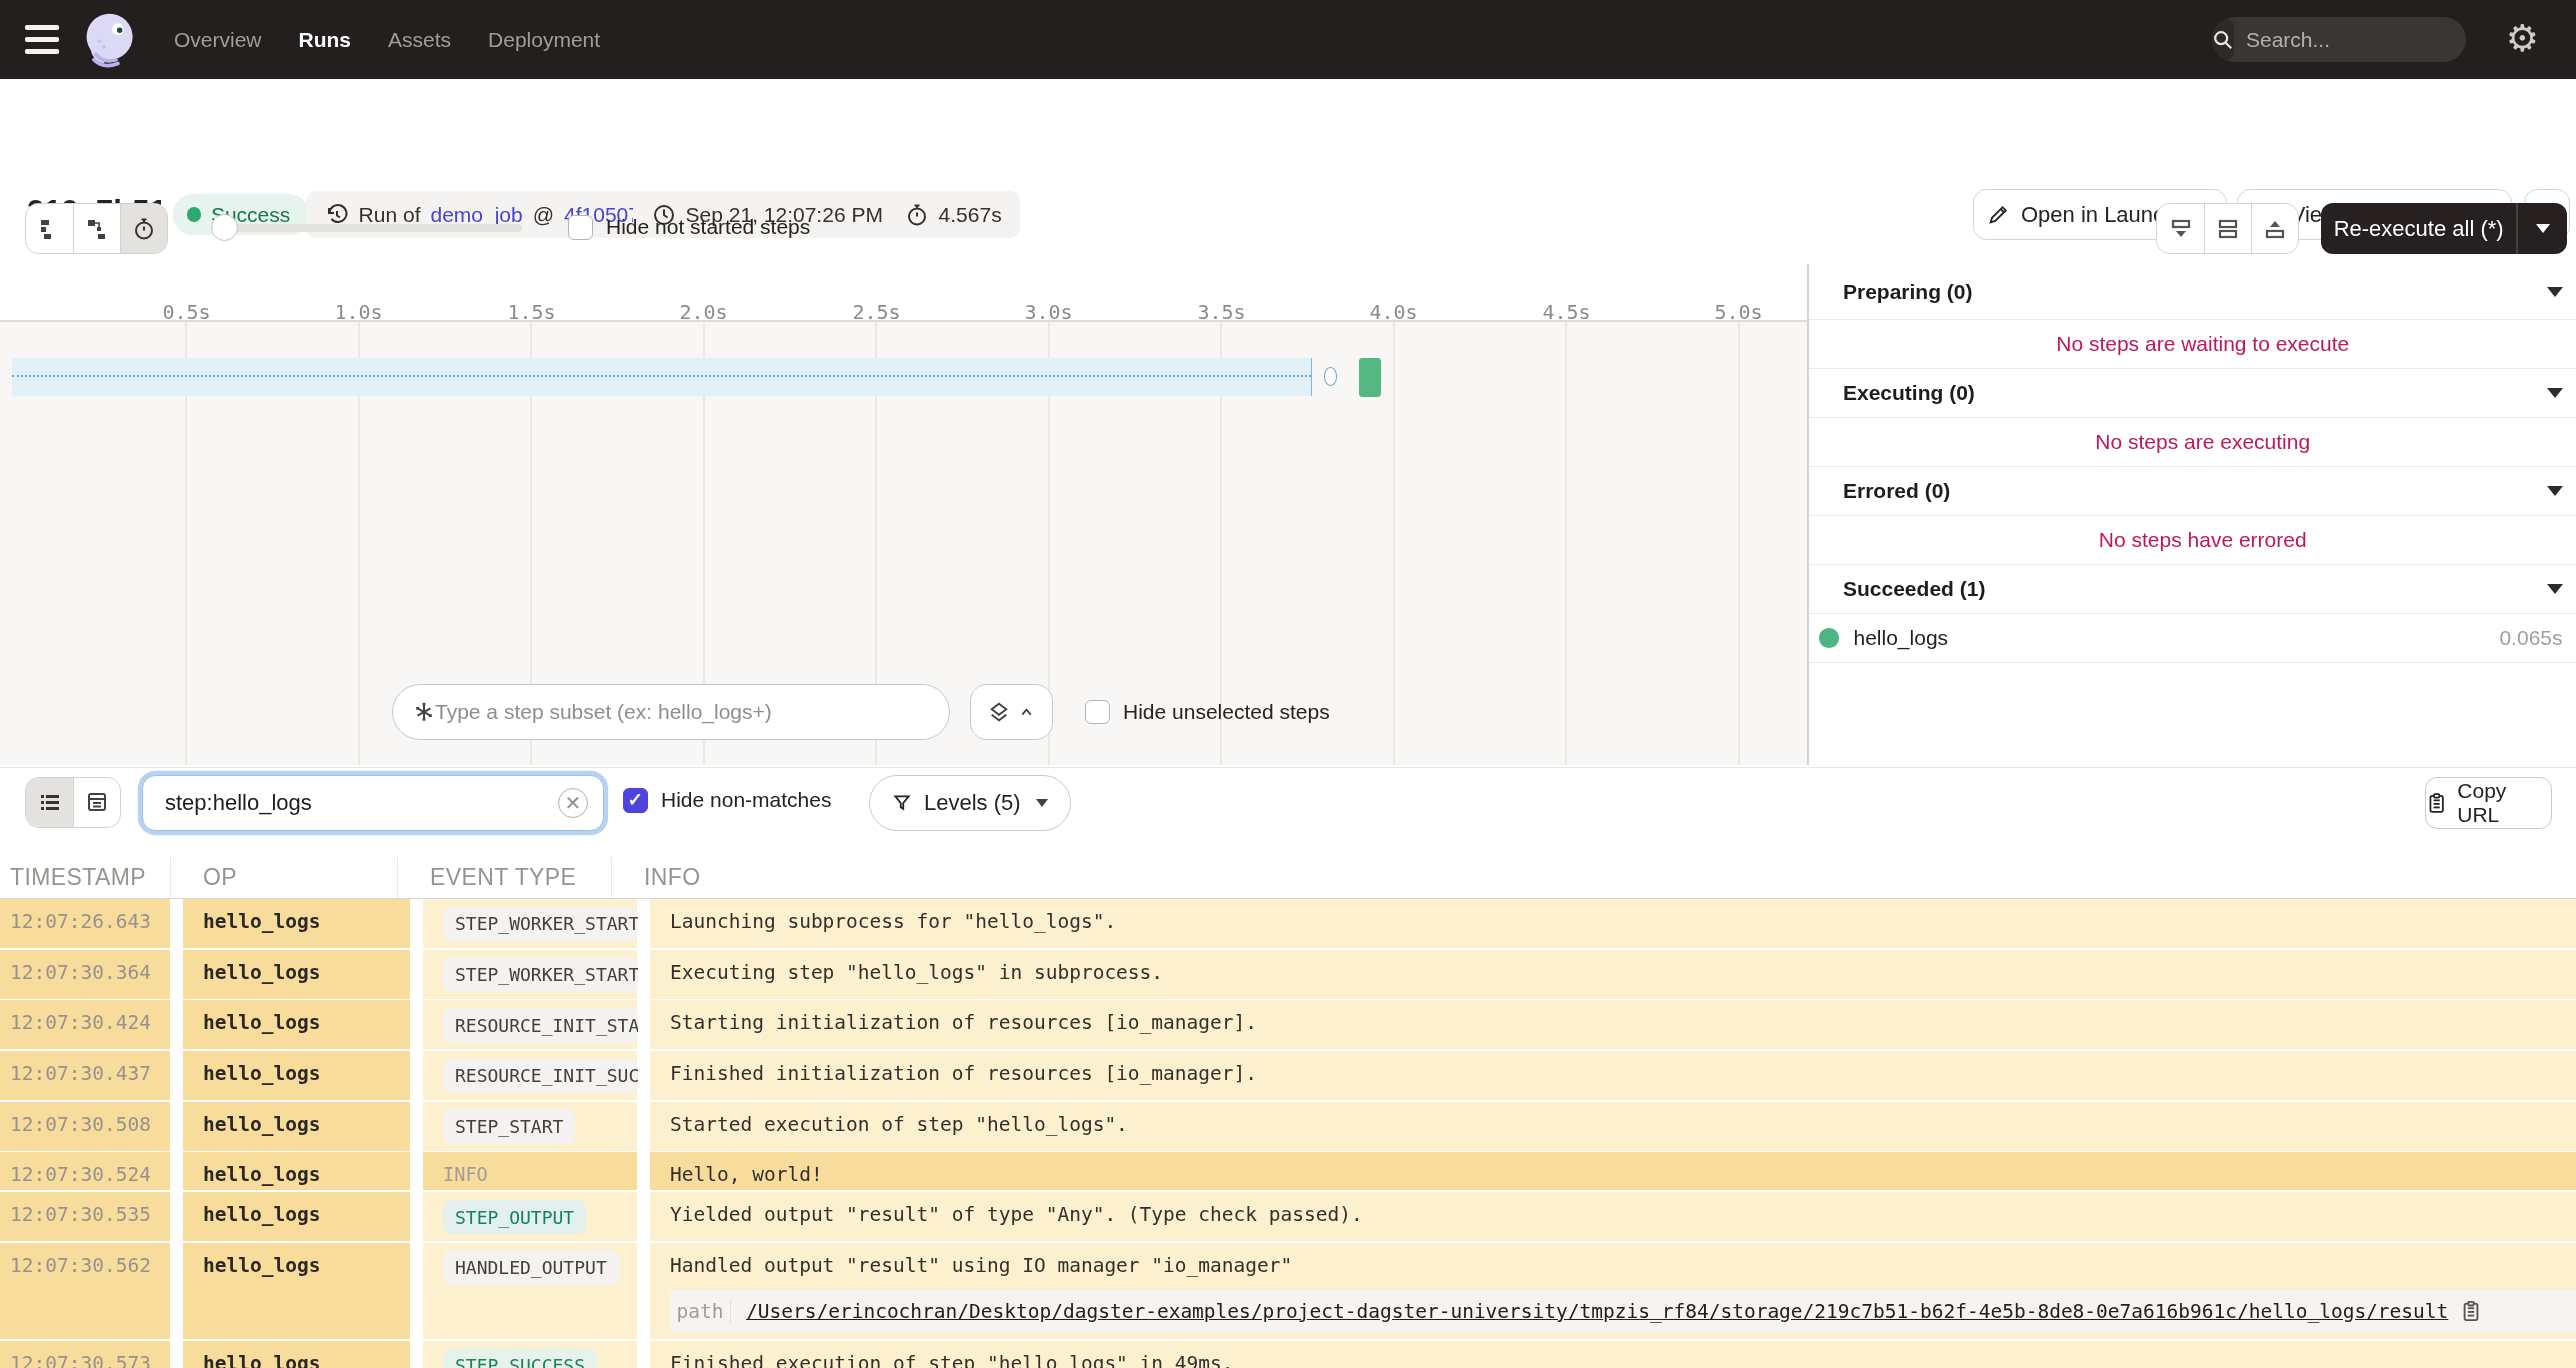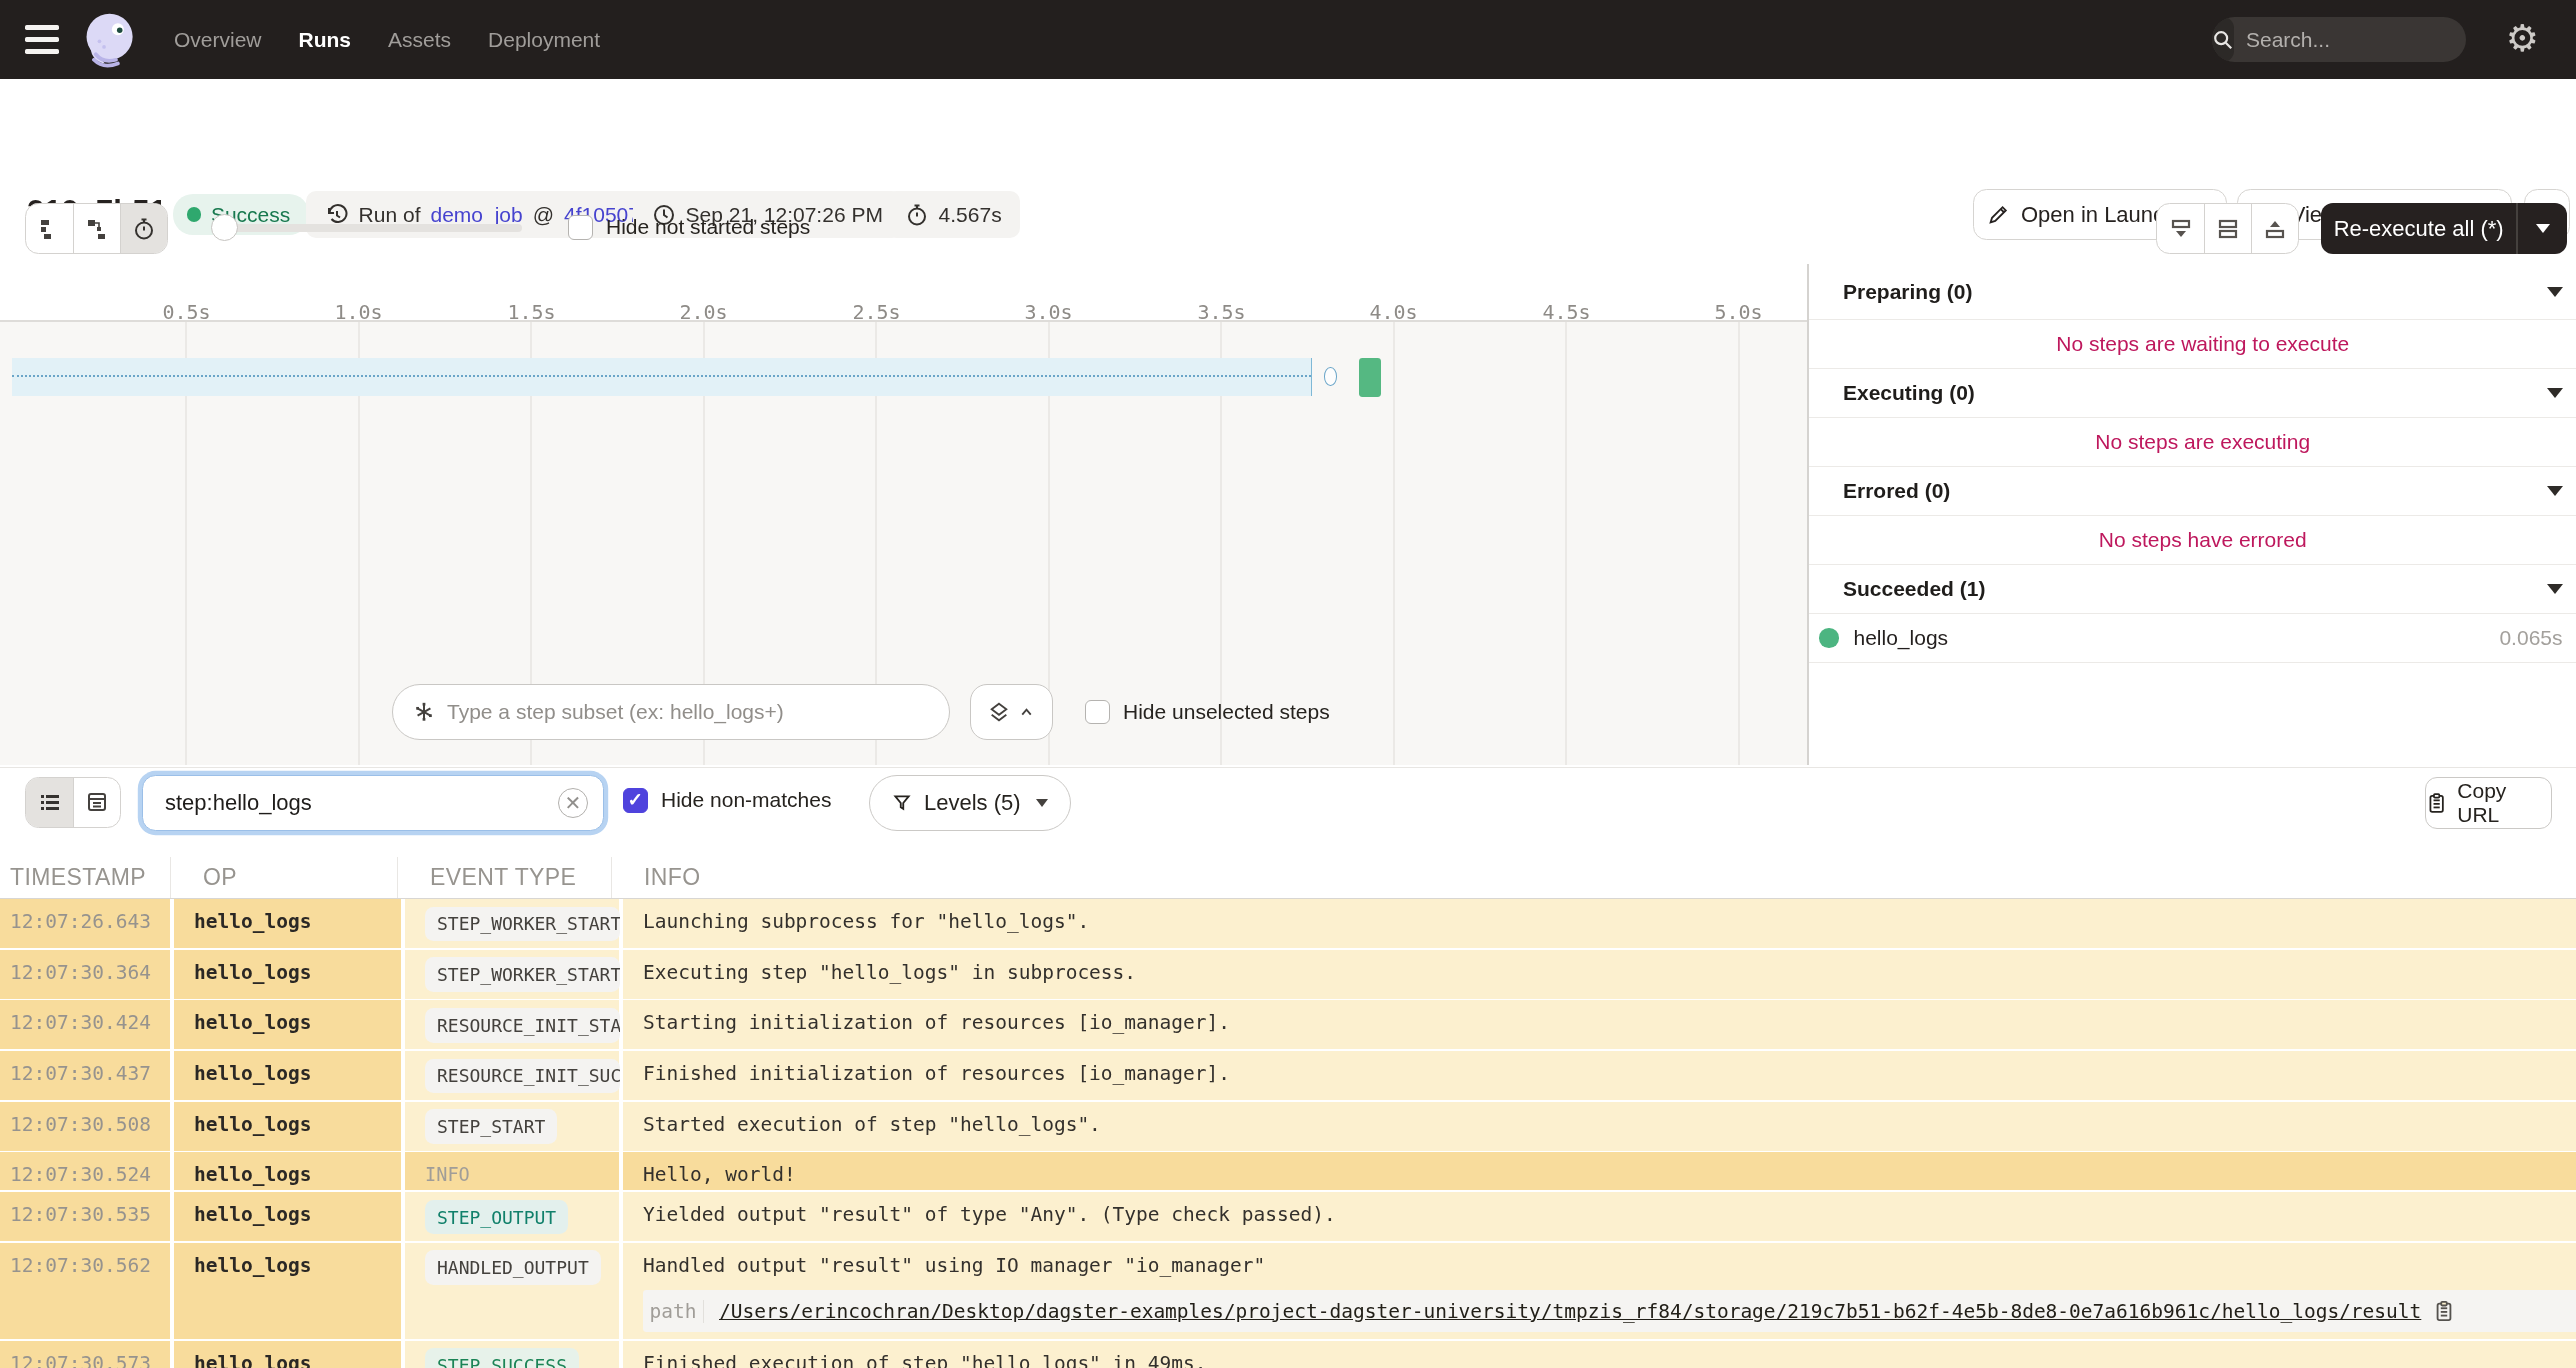--- a/index.html
+++ b/index.html
@@ -81,21 +81,21 @@
   .axis-tick:nth-child(7){left:1179px;} .gridline:nth-child(7){left:1220px;}
   .axis-tick:nth-child(8){left:1351px;} .gridline:nth-child(8){left:1393px;}
   .axis-tick:nth-child(9){left:1524px;} .gridline:nth-child(9){left:1565px;}
   .axis-tick:nth-child(10){left:1696px;} .gridline:nth-child(10){left:1738px;}
   .wait-band{ position:absolute; left:12px; top:36px; width:1300px; height:38px; background:#e2f1f7; border-right:1.7px solid #7fb8d6;}
   .wait-band .dots{ position:absolute; left:0; right:0; top:17px; border-top:2.5px dotted #6aa5c8;}
   .marker-circle{ position:absolute; left:1324px; top:45px; width:12.7px; height:18.6px; border:1.7px solid #6aa5c8; border-radius:50%; background:#fdfdfd;}
   .success-bar{ position:absolute; left:1359px; top:36px; width:22px; height:39px; background:#55b882; border-radius:3.4px; cursor:pointer;}
   .subset-row{ position:absolute; left:392px; top:362px; display:flex; align-items:center; gap:20px;}
   .subset-input{ width:558px; height:56px; background:#fff; border:1.7px solid #c9c7c4; border-radius:28px;
-    display:flex; align-items:center; gap:12px; padding:0 20px;}
+    display:flex; align-items:center; padding:0 20px;}
   .subset-input input{ flex:1; border:none; outline:none; font-size:21px; color:#26231f; background:transparent; font-family:"Liberation Sans",sans-serif;}
   .subset-input input::placeholder{ color:#918e8a;}
   .layers-btn{ width:83px; height:56px; background:#fff; border:1.7px solid #c9c7c4; border-radius:17px;
     display:flex; align-items:center; justify-content:center; gap:8.5px; cursor:pointer;}
   .chk-unselected{ margin-left:12px;}
 
   
   .vdivider{ position:absolute; left:1807px; top:264px; width:1.7px; height:501px; background:#d5d3d0;}
   .rightpanel{ position:absolute; left:1809px; top:264px; width:767px; height:501px; background:#fff;}
   .prow{ position:relative; height:49px; border-bottom:1.7px solid #eceae7; display:flex; align-items:center; padding:0 13.5px 0 34px;}
@@ -121,21 +121,21 @@
   .levels-btn .dd{ width:0; height:0; border-left:6.8px solid transparent; border-right:6.8px solid transparent; border-top:8.5px solid #44413e; margin-left:3.4px;}
   .copyurl-btn{ position:absolute; left:2425px; top:8.5px; width:127px; height:52px; border:1.7px solid #cbc9c6; border-radius:12px;
     background:#fff; display:flex; align-items:center; justify-content:center; gap:10px; font-size:21px; color:#26231f; cursor:pointer;}
 
   
   .logtable{ position:absolute; left:0; top:89px; width:2576px;}
   .lheader{ display:grid; grid-template-columns:170px 227px 214px 1fr; height:42px; align-items:center;
     border-bottom:1.7px solid #d8d6d3; color:#97948f; font-size:23px; letter-spacing:0.4px;}
   .lheader div{ padding-left:10px; height:100%; display:flex; align-items:center;}
   .lheader div + div{ border-left:1.7px solid #e9e7e4; padding-left:32px;}
-  .lrow{ display:grid; grid-template-columns:170px 227px 214px 1fr; column-gap:4px; margin-bottom:1.7px;}
+  .lrow{ display:grid; grid-template-columns:170px 227px 214px 1fr; column-gap:13px; margin-bottom:1.7px;}
   .lrow > div{ background:#fcf0cf; padding-top:11px;}
   .lrow .c-ts{ background:#f8dc9c; padding-left:10px; color:#96938e; font-size:19.5px;}
   .lrow .c-op{ background:#f8dc9c; padding-left:20px; color:#2b2825; font-size:19.5px; font-weight:bold;}
   .lrow .c-ev{ padding-left:20px; padding-top:7.6px;}
   .lrow .c-info{ padding-left:20px; padding-right:13.5px; color:#33302c; font-size:19.5px;}
   .lrow.h58 > div{ height:49px;}
   .lrow.h45 > div{ height:38px;}
   .lrow.h113 > div{ height:96px;}
   .lrow.h38 > div{ height:34px;}
   .lrow.alldark > div{ background:#f8dc9c;}

